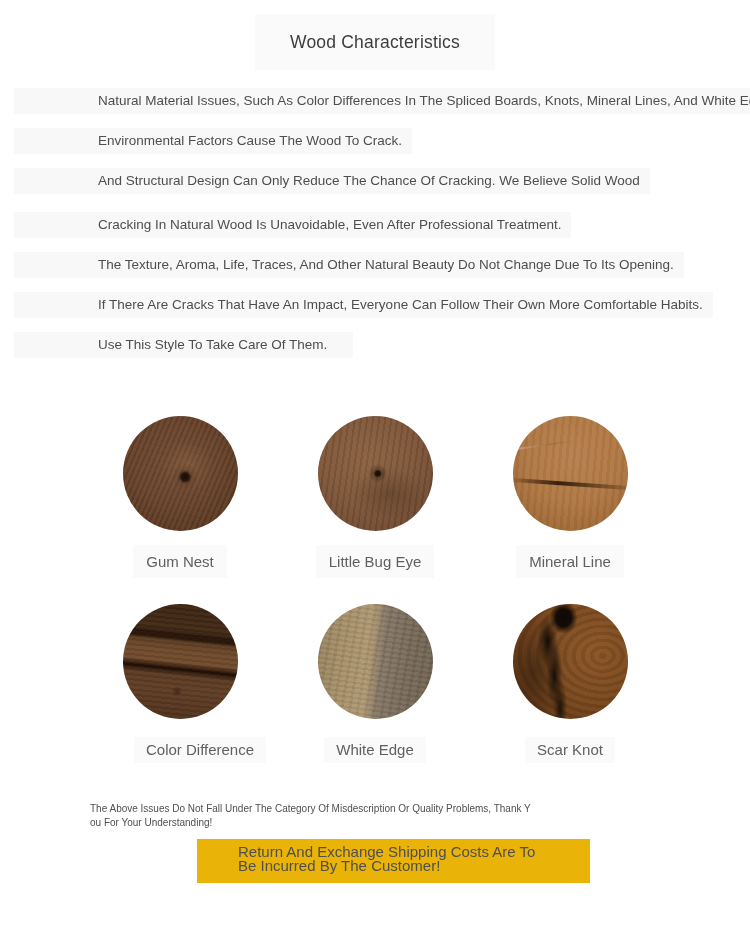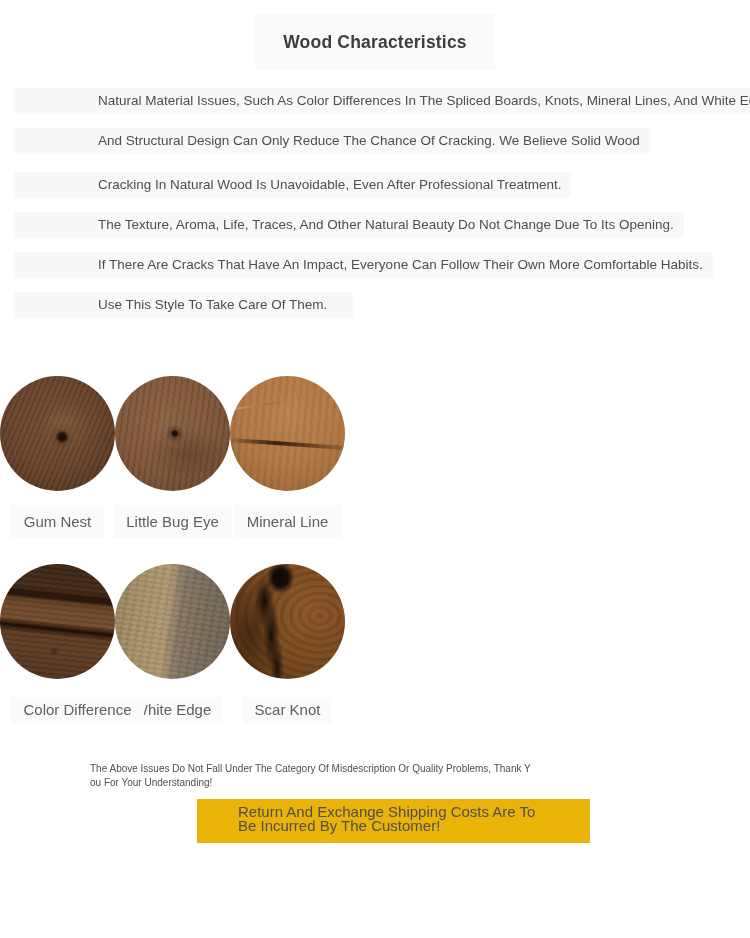--- a/index.html
+++ b/index.html
@@ -6,34 +6,34 @@
   body{
     width:750px;height:938px;overflow:hidden;background:#ffffff;
     font-family:"Liberation Sans", sans-serif;
     -webkit-text-size-adjust:none;
   }
   .title-box{
     width:240px;height:56px;margin:14px auto 0;background:#fafafa;
     display:flex;align-items:center;justify-content:center;
   }
   .title{
-    margin:14px;font-size:17.5px;font-weight:700;color:#3d3d3d;letter-spacing:.2px;
+    margin:14px;font-size:17.5px;font-weight:400;color:#3d3d3d;letter-spacing:.2px;
   }
   .paragraphs{margin-top:18px;}
   .pline{margin:0 0 14px 14px;height:26px;}
   .pline .band{
     display:inline-block;background:#f8f8f8;color:#4e4e4e;
     font-size:13.5px;line-height:16px;padding:5px 10px 5px 84px;white-space:nowrap;
   }
   .pline.wide .band{padding-right:60px;}
   .pline.tail .band{padding-right:26px;}
   .pline.pgap{margin-top:18px;} 
 
   .grid{padding-top:44px;}
-  .grid-row{display:flex;justify-content:flex-start;}
+  .grid-row{display:flex;justify-content:center;gap:80px;}
   .grid-row.second{margin-top:26px;}
   .cell{width:115px;display:flex;flex-direction:column;align-items:center;}
   .wood{width:115px;height:115px;border-radius:50%;position:relative;overflow:hidden;}
   .caption{
     margin-top:14px;background:#fafafa;color:#606060;
     padding:8px 13px;font-size:15px;line-height:17px;white-space:nowrap;
   }
   .caption-lg{font-size:15px;}
   .second .caption{margin-top:18px;padding:6px 12px;line-height:14px;}
   .cell.shift-label .caption{transform:translateX(20px);}
@@ -111,20 +111,21 @@
 <body>
 
 <div>
 
   <div class="title-box">
     <h1 class="title">Wood Characteristics</h1>
   </div>
 
   <div class="paragraphs">
     <div class="pline wide"><span class="band">Natural Material Issues, Such As Color Differences In The Spliced Boards, Knots, Mineral Lines, And White Edges,</span></div>
+    <div class="pline"><span class="band">Environmental Factors Cause The Wood To Crack.</span></div>
     <div class="pline"><span class="band">And Structural Design Can Only Reduce The Chance Of Cracking. We Believe Solid Wood</span></div>
     <div class="pline pgap"><span class="band">Cracking In Natural Wood Is Unavoidable, Even After Professional Treatment.</span></div>
     <div class="pline"><span class="band">The Texture, Aroma, Life, Traces, And Other Natural Beauty Do Not Change Due To Its Opening.</span></div>
     <div class="pline"><span class="band">If There Are Cracks That Have An Impact, Everyone Can Follow Their Own More Comfortable Habits.</span></div>
     <div class="pline tail"><span class="band">Use This Style To Take Care Of Them.</span></div>
   </div>
 
   <div class="grid">
     <div class="grid-row">
       <div class="cell">

